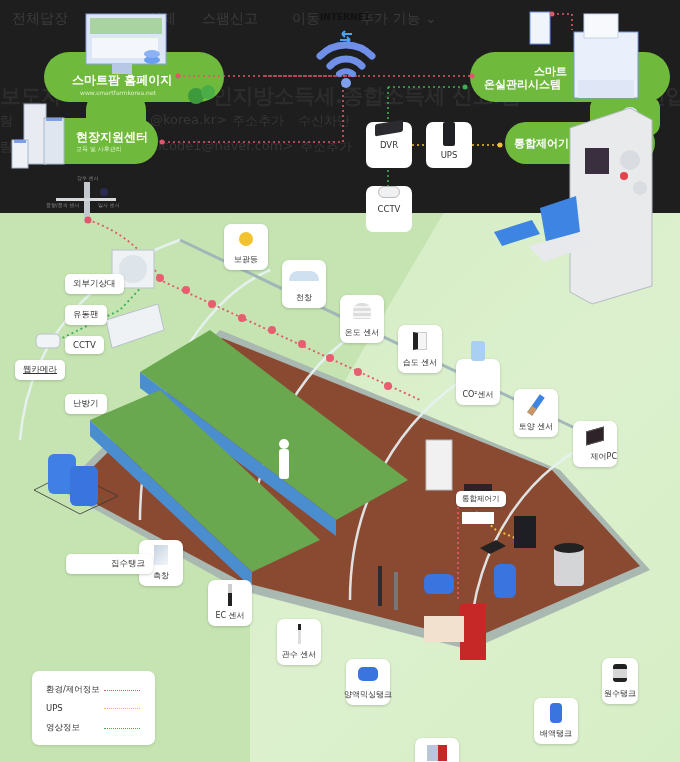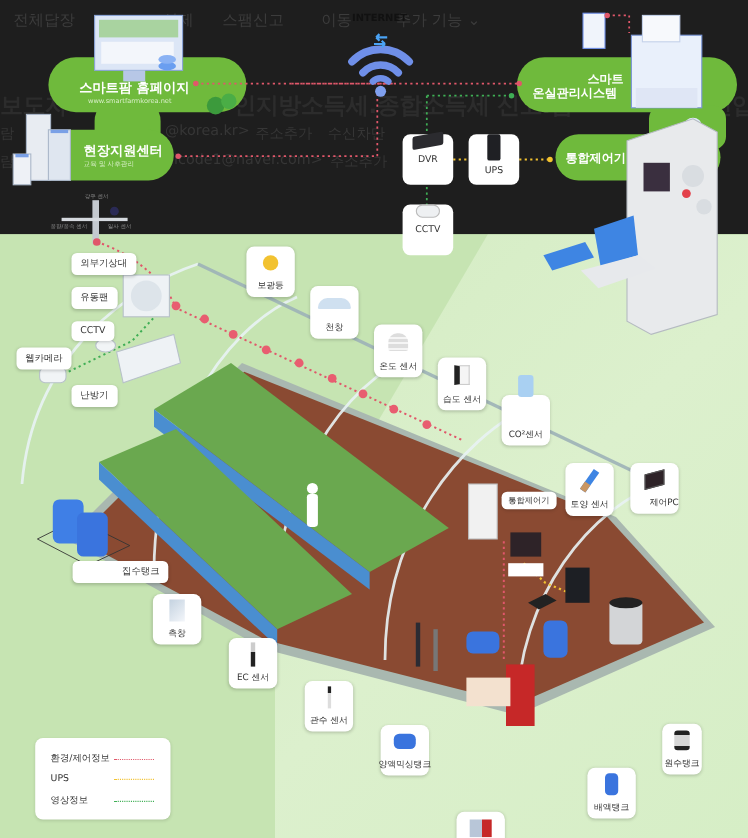--- a/index.html
+++ b/index.html
@@ -21,21 +21,21 @@
 
   
   .pill { position: absolute; background: #6fba3c; border-radius: 40px; }
   .pill-label { position: absolute; color: #fff; font-weight: bold; font-size: 12px; white-space: nowrap; }
   .pill-sub { position: absolute; color: #d8efc8; font-size: 6px; white-space: nowrap; }
 
   
   .card { position: absolute; background: #fff; border-radius: 7px; box-shadow: 0 1px 3px rgba(0,0,0,0.18); display: flex; flex-direction: column; align-items: center; justify-content: flex-end; padding-bottom: 5px; }
   .card .lbl { font-size: 8px; color: #333; white-space: nowrap; }
   .card .ico { flex: 1; display: flex; align-items: center; justify-content: center; width: 100%; }
-  .tag { position: absolute; background: #fff; border-radius: 5px; box-shadow: 0 1px 3px rgba(0,0,0,0.18); font-size: 8.5px; color: #333; padding: 4px 8px; white-space: nowrap; }
+  .tag { position: absolute; background: #fff; border-radius: 5px; box-shadow: 0 1px 3px rgba(0,0,0,0.18); font-size: 8.5px; color: #333; padding: 4px 8px; white-space: nowrap; margin-top: 44px; }
 
   .net-card { position: absolute; background: #fff; border-radius: 7px; width: 46px; height: 46px; display: flex; flex-direction: column; align-items: center; justify-content: flex-start; padding-bottom: 4px; }
   .net-card .lbl { font-size: 8.5px; color: #333; }
 
   
   svg.scene { position: absolute; left: 0; top: 0; }
 
   
   .legend { position: absolute; left: 32px; top: 671px; width: 123px; height: 74px; background: #fff; border-radius: 7px; box-shadow: 0 1px 3px rgba(0,0,0,0.12); }
   .legend-row { position: absolute; left: 14px; font-size: 8.5px; color: #333; display: flex; align-items: center; width: 100px; }
@@ -289,21 +289,21 @@
   <span class="lbl">CCTV</span>
 </div>
 
 <div style="position:absolute; left:77px; top:175px; font-size:5px; color:#8a8a8a;">강우 센서</div>
 <div style="position:absolute; left:46px; top:202px; font-size:5px; color:#8a8a8a;">풍향/풍속 센서</div>
 <div style="position:absolute; left:98px; top:202px; font-size:5px; color:#8a8a8a;">일사 센서</div>
 
 <div class="tag" style="left:65px; top:230px;">외부기상대</div>
 <div class="tag" style="left:65px; top:261px;">유동팬</div>
 <div class="tag" style="left:65px; top:292px;">CCTV</div>
-<div class="tag" style="left:15px; top:316px;">웹카메라</div>
+<div class="tag" style="left:15px; top:316px;text-decoration:underline;">웹카메라</div>
 <div class="tag" style="left:65px; top:350px;">난방기</div>
 
 <div class="card" style="left:224px; top:224px; width:44px; height:46px;">
   <div class="ico">
       <div style="width:14px;height:14px;background:#f2c230;border-radius:50%;"></div>
     </div>
   <span class="lbl">보광등</span>
 </div>
 <div class="card" style="left:282px; top:260px; width:44px; height:48px;">
   <div class="ico">
@@ -322,21 +322,21 @@
       <div style="width:14px;height:18px;background:#f5f5f5;border:1px solid #ccc;border-left:5px solid #222;"></div>
     </div>
   <span class="lbl">습도 센서</span>
 </div>
 <div class="card" style="left:456px; top:359px; width:44px; height:46px;gap:28px;">
   <div class="ico">
       <div style="width:14px;height:20px;background:#a9d0f2;border-radius:3px;"></div>
     </div>
   <span class="lbl">CO²센서</span>
 </div>
-<div class="card" style="left:514px; top:389px; width:44px; height:48px;margin-top:32px;">
+<div class="card" style="left:514px; top:389px; width:44px; height:48px;">
   <div class="ico">
       <div style="width:6px;height:22px;background:#3e85e3;transform:rotate(35deg);border-bottom:8px solid #c99663;"></div>
     </div>
   <span class="lbl">토양 센서</span>
 </div>
 <div class="card" style="left:573px; top:421px; width:44px; height:46px;align-items:flex-end;">
   <div class="ico">
       <div style="width:18px;height:14px;background:#2e2328;border:1px solid #555;transform:skewY(-15deg);"></div>
     </div>
   <span class="lbl">제어PC</span>

